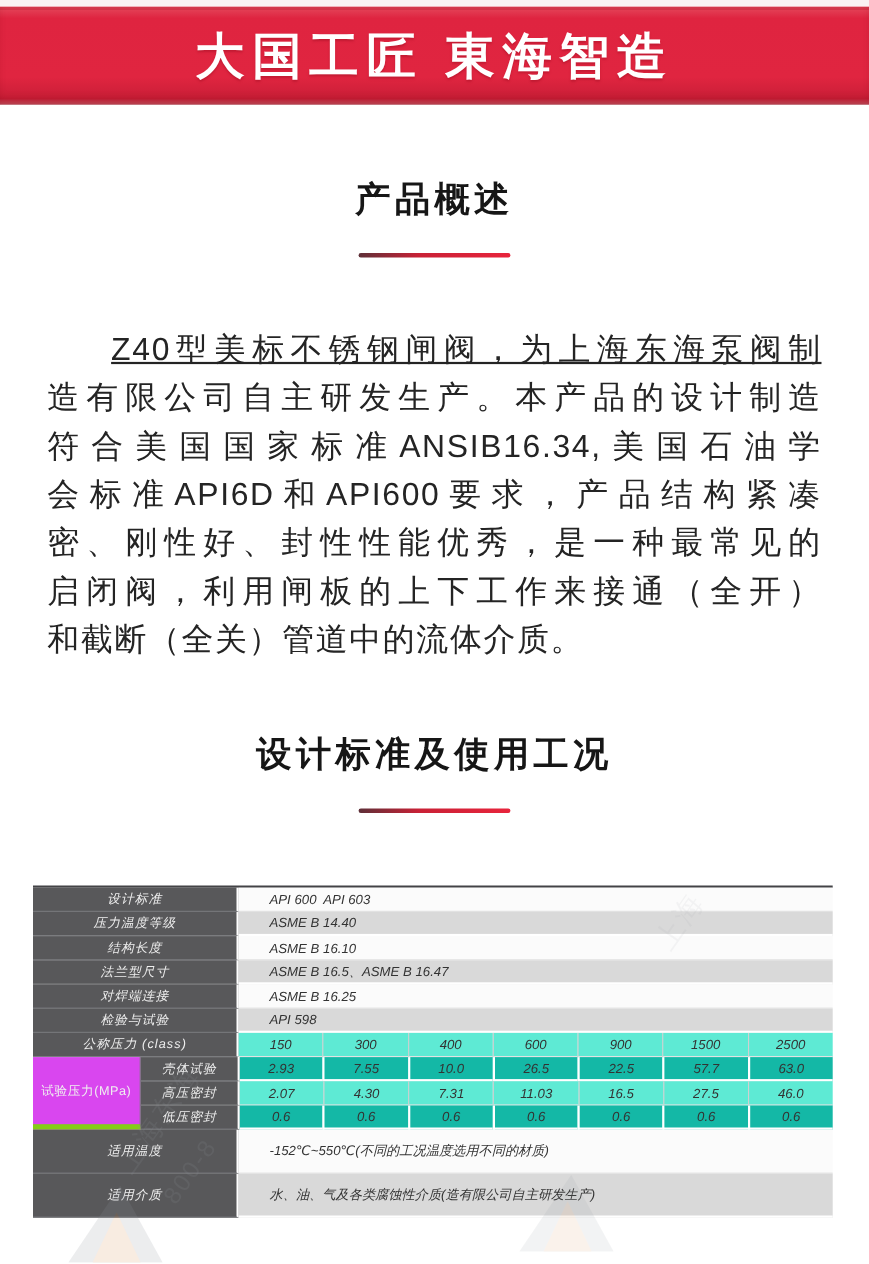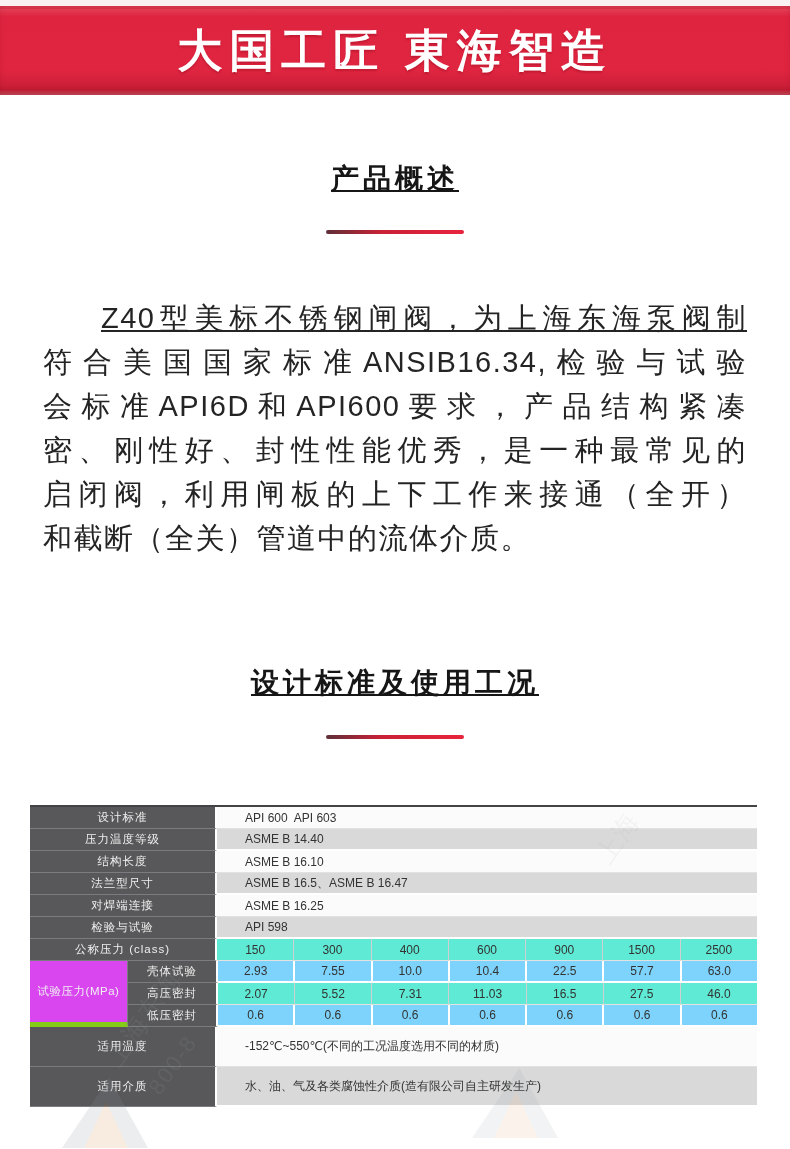--- a/index.html
+++ b/index.html
@@ -6,49 +6,49 @@
   .page{position:relative;width:790px;height:1149px;background:#fff;overflow:hidden;}
 
   .top-strip{position:absolute;top:0;left:0;width:790px;height:6px;background:#faf1f2;}
   .banner{position:absolute;top:6px;left:0;width:790px;height:89px;
     background:linear-gradient(180deg,#e4485c 0%,#df2440 12%,#e02540 72%,#c91e37 94%,#d96371 100%);
     box-shadow:inset 0 -7px 9px -4px rgba(120,0,15,.45), inset 0 3px 0 rgba(175,20,40,.30);}
   .banner-text{height:89px;line-height:89px;text-align:center;color:#ffffff;font-weight:bold;
     font-size:45px;letter-spacing:7px;text-shadow:0 2px 2px rgba(140,10,25,.35);}
 
   .sec-title{position:absolute;left:0;width:790px;margin:0;text-align:center;color:#161616;
-    font-weight:bold;font-size:28px;letter-spacing:4px;text-decoration:underline;}
+    font-weight:bold;font-size:32px;letter-spacing:4px;}
   .t1{top:160px;}
   .t2{top:664px;}
   .underline{position:absolute;left:50%;transform:translateX(-50%);width:138px;height:4px;
     background:linear-gradient(90deg,#5e3038 0%,#c92136 40%,#e8243c 100%);border-radius:2px;}
   .u1{top:230px;}
   .u2{top:735px;}
 
   .para{position:absolute;top:296px;left:43px;width:704px;font-size:29px;line-height:44px;
     color:#242424;letter-spacing:1.5px;}
   .pline{height:44px;overflow:hidden;text-align:justify;text-align-last:justify;}
   .pline.indent{padding-left:58px;text-decoration:underline;}
   .pline.last{text-align-last:left;}
 
   .spec-table{position:absolute;top:805px;left:30px;width:727px;border-top:2px solid #434346;
     font-size:12px;color:#333;}
-  .trow{display:flex;height:22px;}
+  .trow{display:flex;height:22px;font-style:italic;}
   .trow.tall{height:40px;}
   .lc{width:187px;box-sizing:border-box;background:#58585a;color:#efefef;display:flex;
     align-items:center;justify-content:center;font-size:11.5px;letter-spacing:1px;
     border-bottom:1px solid #7b7c7f;border-right:2px solid #ffffff;}
   .vc{flex:1;display:flex;align-items:center;padding-left:28px;box-sizing:border-box;white-space:pre-wrap;}
   .trow.white .vc{background:#fbfbfb;border-bottom:1px solid #e2e2e2;}
   .trow.gray .vc{background:#d9d9d9;border-bottom:2px solid #ffffff;}
   .cells{flex:1;display:flex;}
   .num{flex:1;display:flex;align-items:center;justify-content:center;box-sizing:border-box;}
   .trow.white .num{background:#5eead4;border-bottom:1px solid #e2e2e2;border-left:1px solid #d0d0d0;}
   .trow.white .num:first-child{border-left:none;}
-  .trow.gray .num{background:#7dd3fc;border-bottom:2px solid #ffffff;border-left:2px solid #ffffff;}
+  .trow.gray .num{background:#14b8a6;border-bottom:2px solid #ffffff;border-left:2px solid #ffffff;}
   .trow.gray .num:first-child{border-left:none;}
   .tp{display:flex;}
   .tp-label{width:98px;box-sizing:border-box;background:#d946ef;color:#efefef;display:flex;
     align-items:center;justify-content:center;font-size:11.5px;letter-spacing:0.5px;
     border-right:1px solid #7b7c7f;border-bottom:5px solid #84cc16;}
   .tp-rows{flex:1;display:flex;flex-direction:column;}
   .tp-row{display:flex;height:22px;}
   .tp-sub{width:90px;box-sizing:border-box;background:#58585a;color:#efefef;display:flex;
     align-items:center;justify-content:center;font-size:11.5px;letter-spacing:1px;
     border-right:2px solid #ffffff;border-bottom:1px solid #7b7c7f;}
@@ -74,21 +74,22 @@
 
   <header class="banner">
     <div class="banner-text">大国工匠 東海智造</div>
   </header>
 
   <h2 class="sec-title t1">产品概述</h2>
   <div class="underline u1"></div>
 
   <div class="para">
     <div class="pline indent">Z40型美标不锈钢闸阀，为上海东海泵阀制</div>
-    <div class="pline">符合美国国家标准ANSIB16.34,检验与试验</div>
+    <div class="pline">造有限公司自主研发生产。本产品的设计制造</div>
+    <div class="pline">符合美国国家标准ANSIB16.34,美国石油学</div>
     <div class="pline">会标准API6D和API600要求，产品结构紧凑</div>
     <div class="pline">密、刚性好、封性性能优秀，是一种最常见的</div>
     <div class="pline">启闭阀，利用闸板的上下工作来接通（全开）</div>
     <div class="pline last">和截断（全关）管道中的流体介质。</div>
   </div>
 
   <h2 class="sec-title t2">设计标准及使用工况</h2>
   <div class="underline u2"></div>
 
   <div class="spec-table">
@@ -133,31 +134,31 @@
 
     <div class="tp">
       <div class="tp-label">试验压力(MPa)</div>
       <div class="tp-rows">
         <div class="tp-row trow gray">
           <div class="tp-sub">壳体试验</div>
           <div class="cells">
             <div class="num">2.93</div>
             <div class="num">7.55</div>
             <div class="num">10.0</div>
-            <div class="num">10.4</div>
+            <div class="num">26.5</div>
             <div class="num">22.5</div>
             <div class="num">57.7</div>
             <div class="num">63.0</div>
           </div>
         </div>
         <div class="tp-row trow white">
           <div class="tp-sub">高压密封</div>
           <div class="cells">
             <div class="num">2.07</div>
-            <div class="num">5.52</div>
+            <div class="num">4.30</div>
             <div class="num">7.31</div>
             <div class="num">11.03</div>
             <div class="num">16.5</div>
             <div class="num">27.5</div>
             <div class="num">46.0</div>
           </div>
         </div>
         <div class="tp-row trow gray">
           <div class="tp-sub">低压密封</div>
           <div class="cells">

